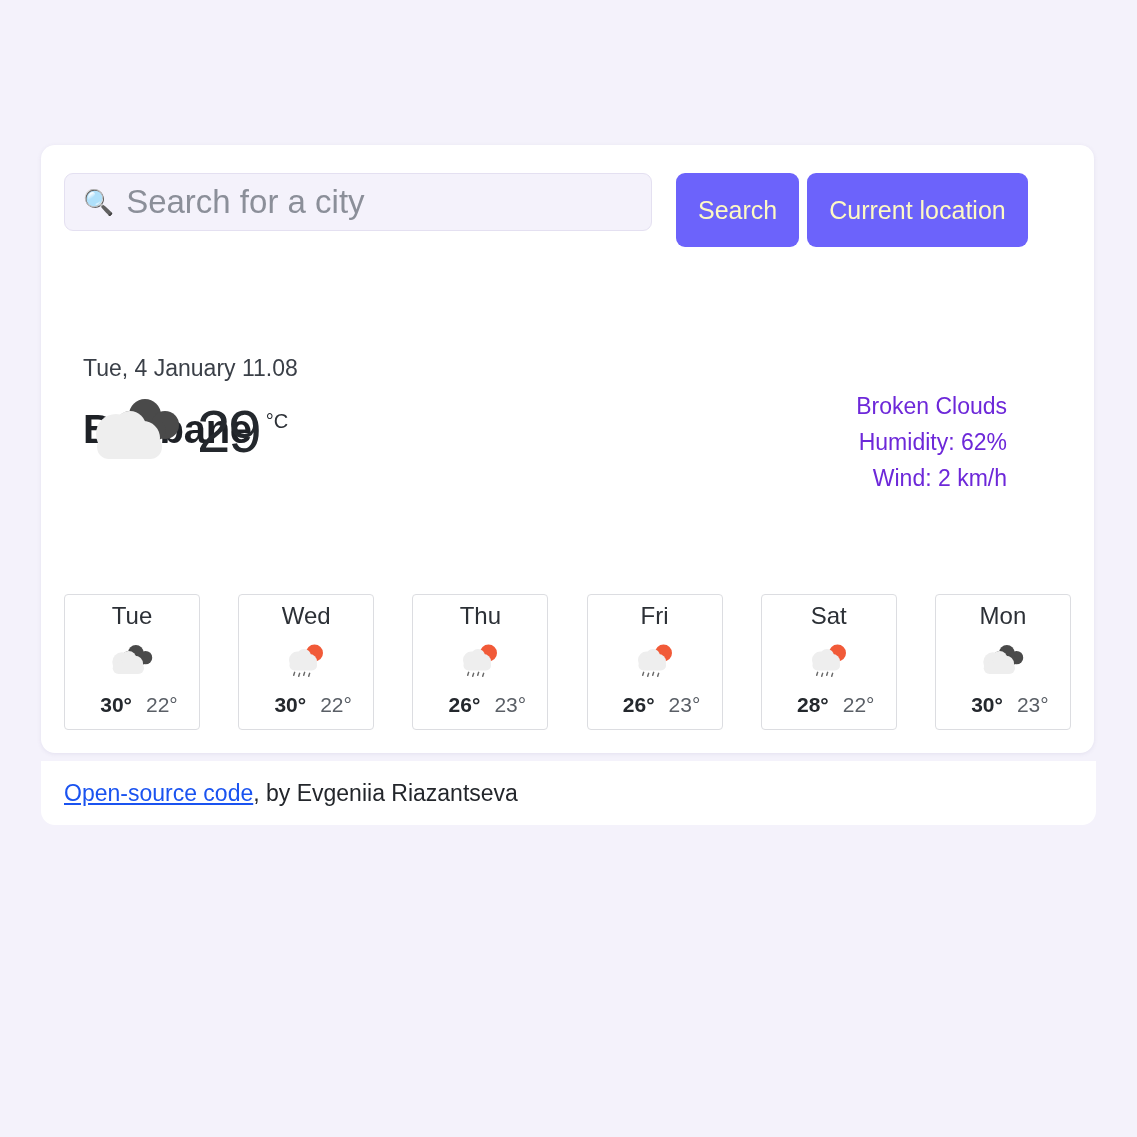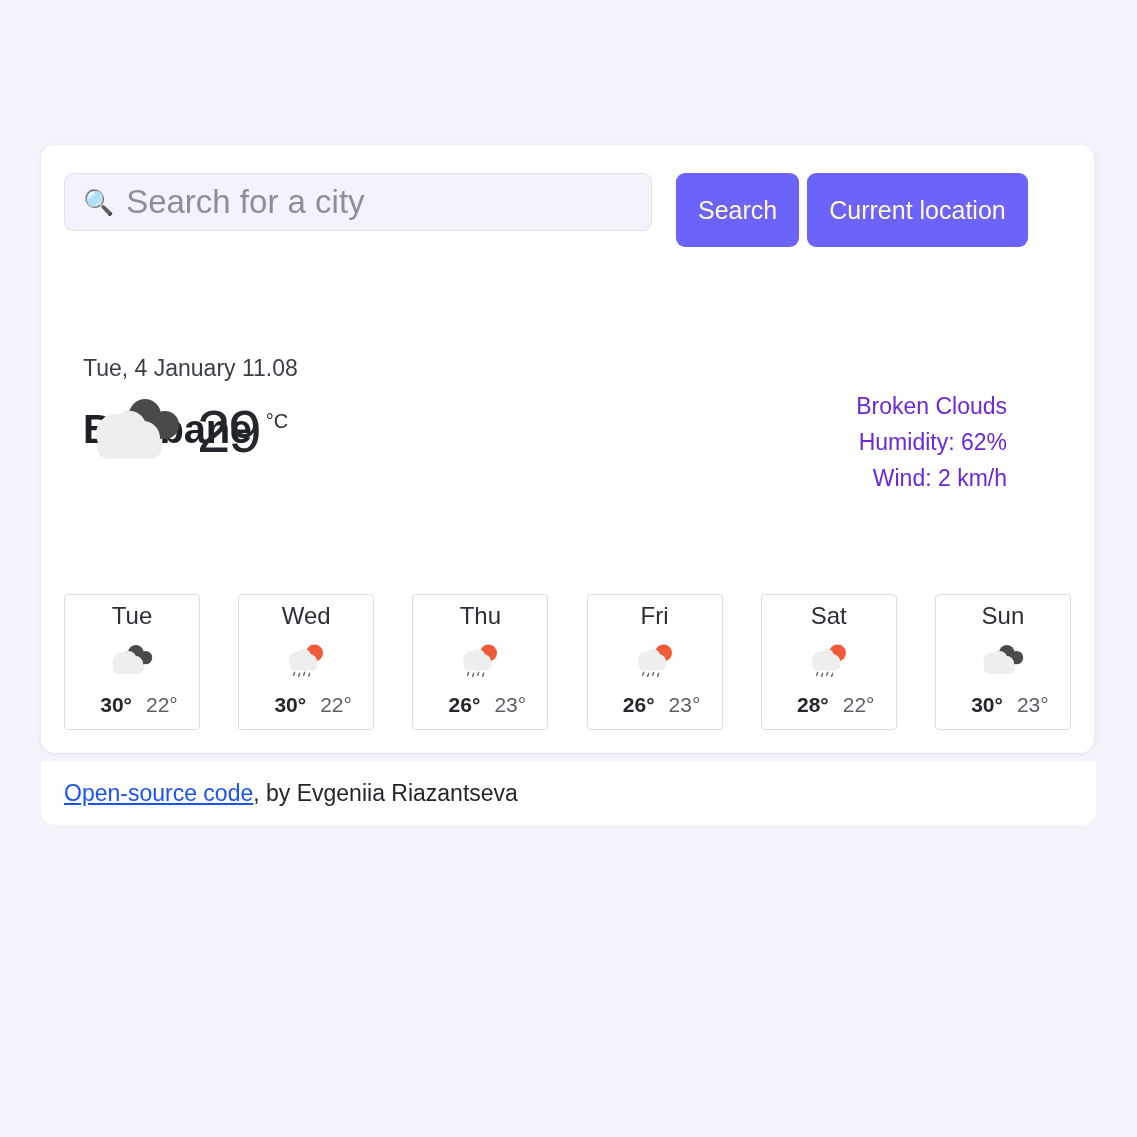--- a/index.html
+++ b/index.html
@@ -372,21 +372,21 @@
               </g>
             </svg>
         </div>
         <div class="fc-temps">
           <span class="fc-max">28°</span>
           <span class="fc-min">22°</span>
         </div>
       </div>
 
       <div class="fc-card">
-        <div class="fc-day">Sun</div>
+        <div class="fc-day">Mon</div>
         <div class="fc-icon">
           <svg width="52" height="36" viewBox="0 0 108 74">
               <g fill="#4a4a4a">
                 <circle cx="62" cy="20" r="16"></circle>
                 <circle cx="82" cy="30" r="14"></circle>
                 <circle cx="47" cy="29" r="13"></circle>
                 <rect x="47" y="26" width="36" height="19" rx="9"></rect>
               </g>
               <g fill="#eeeeee">
                 <circle cx="33" cy="39" r="20"></circle>

